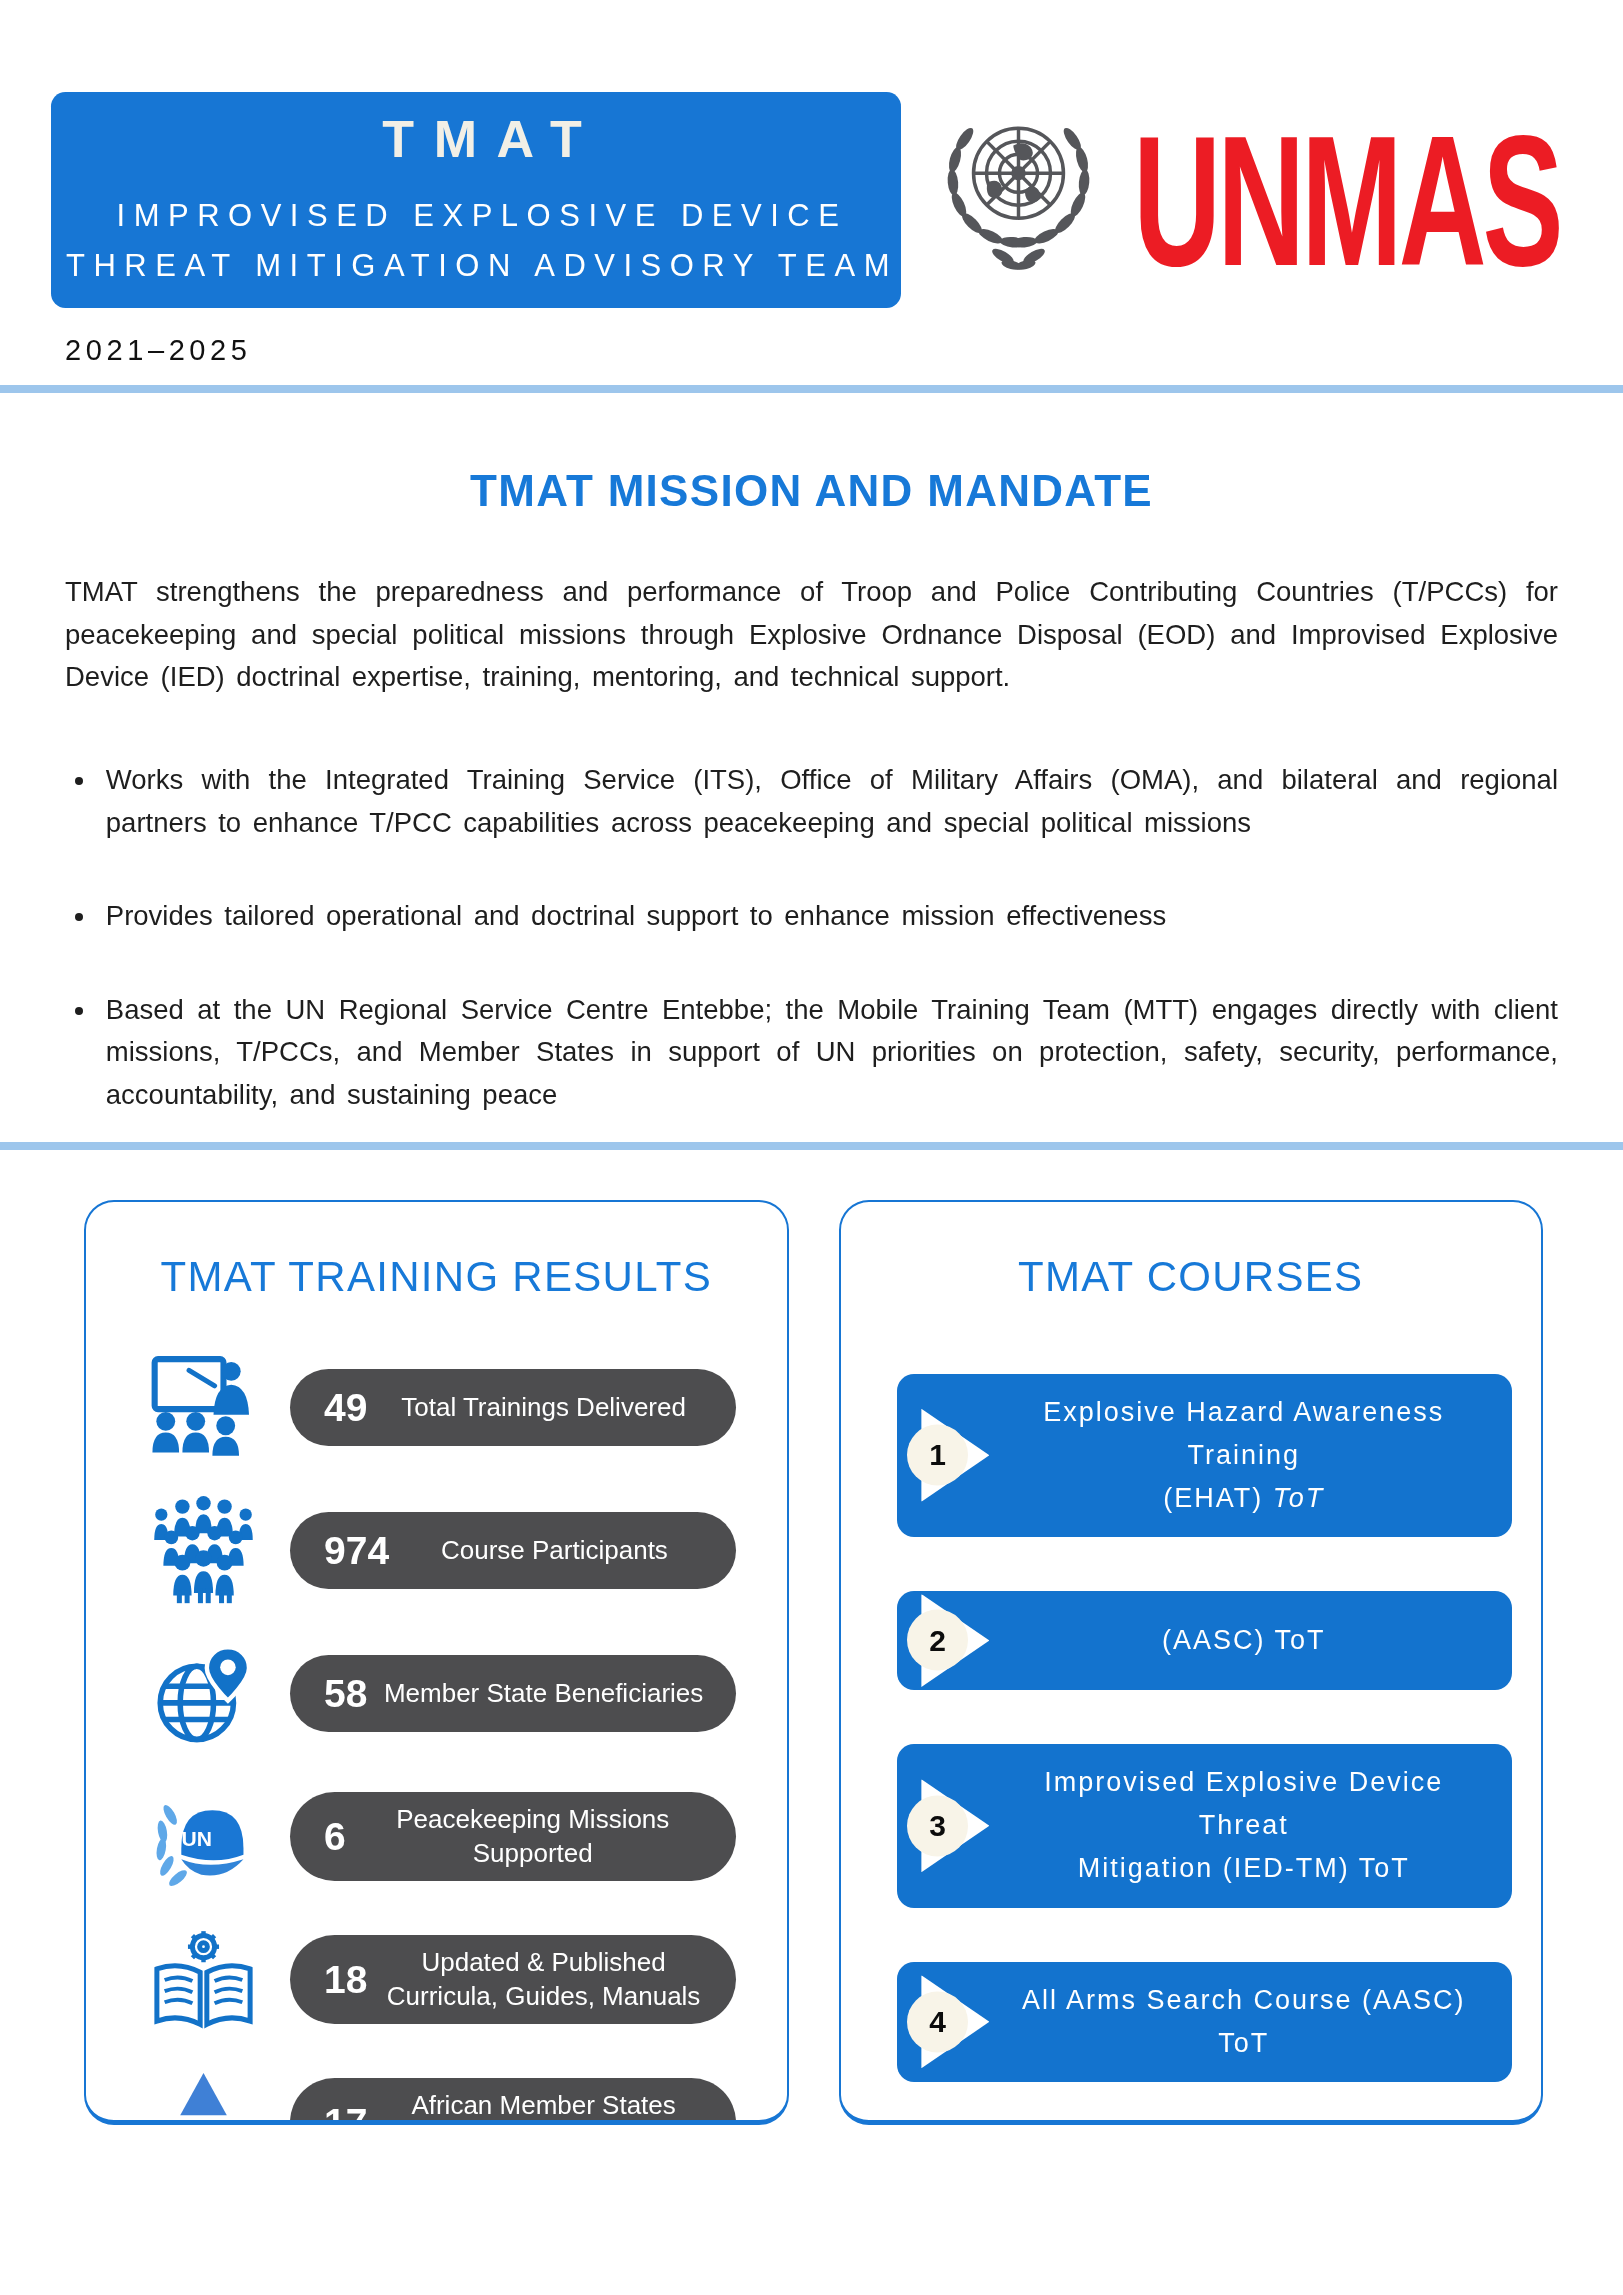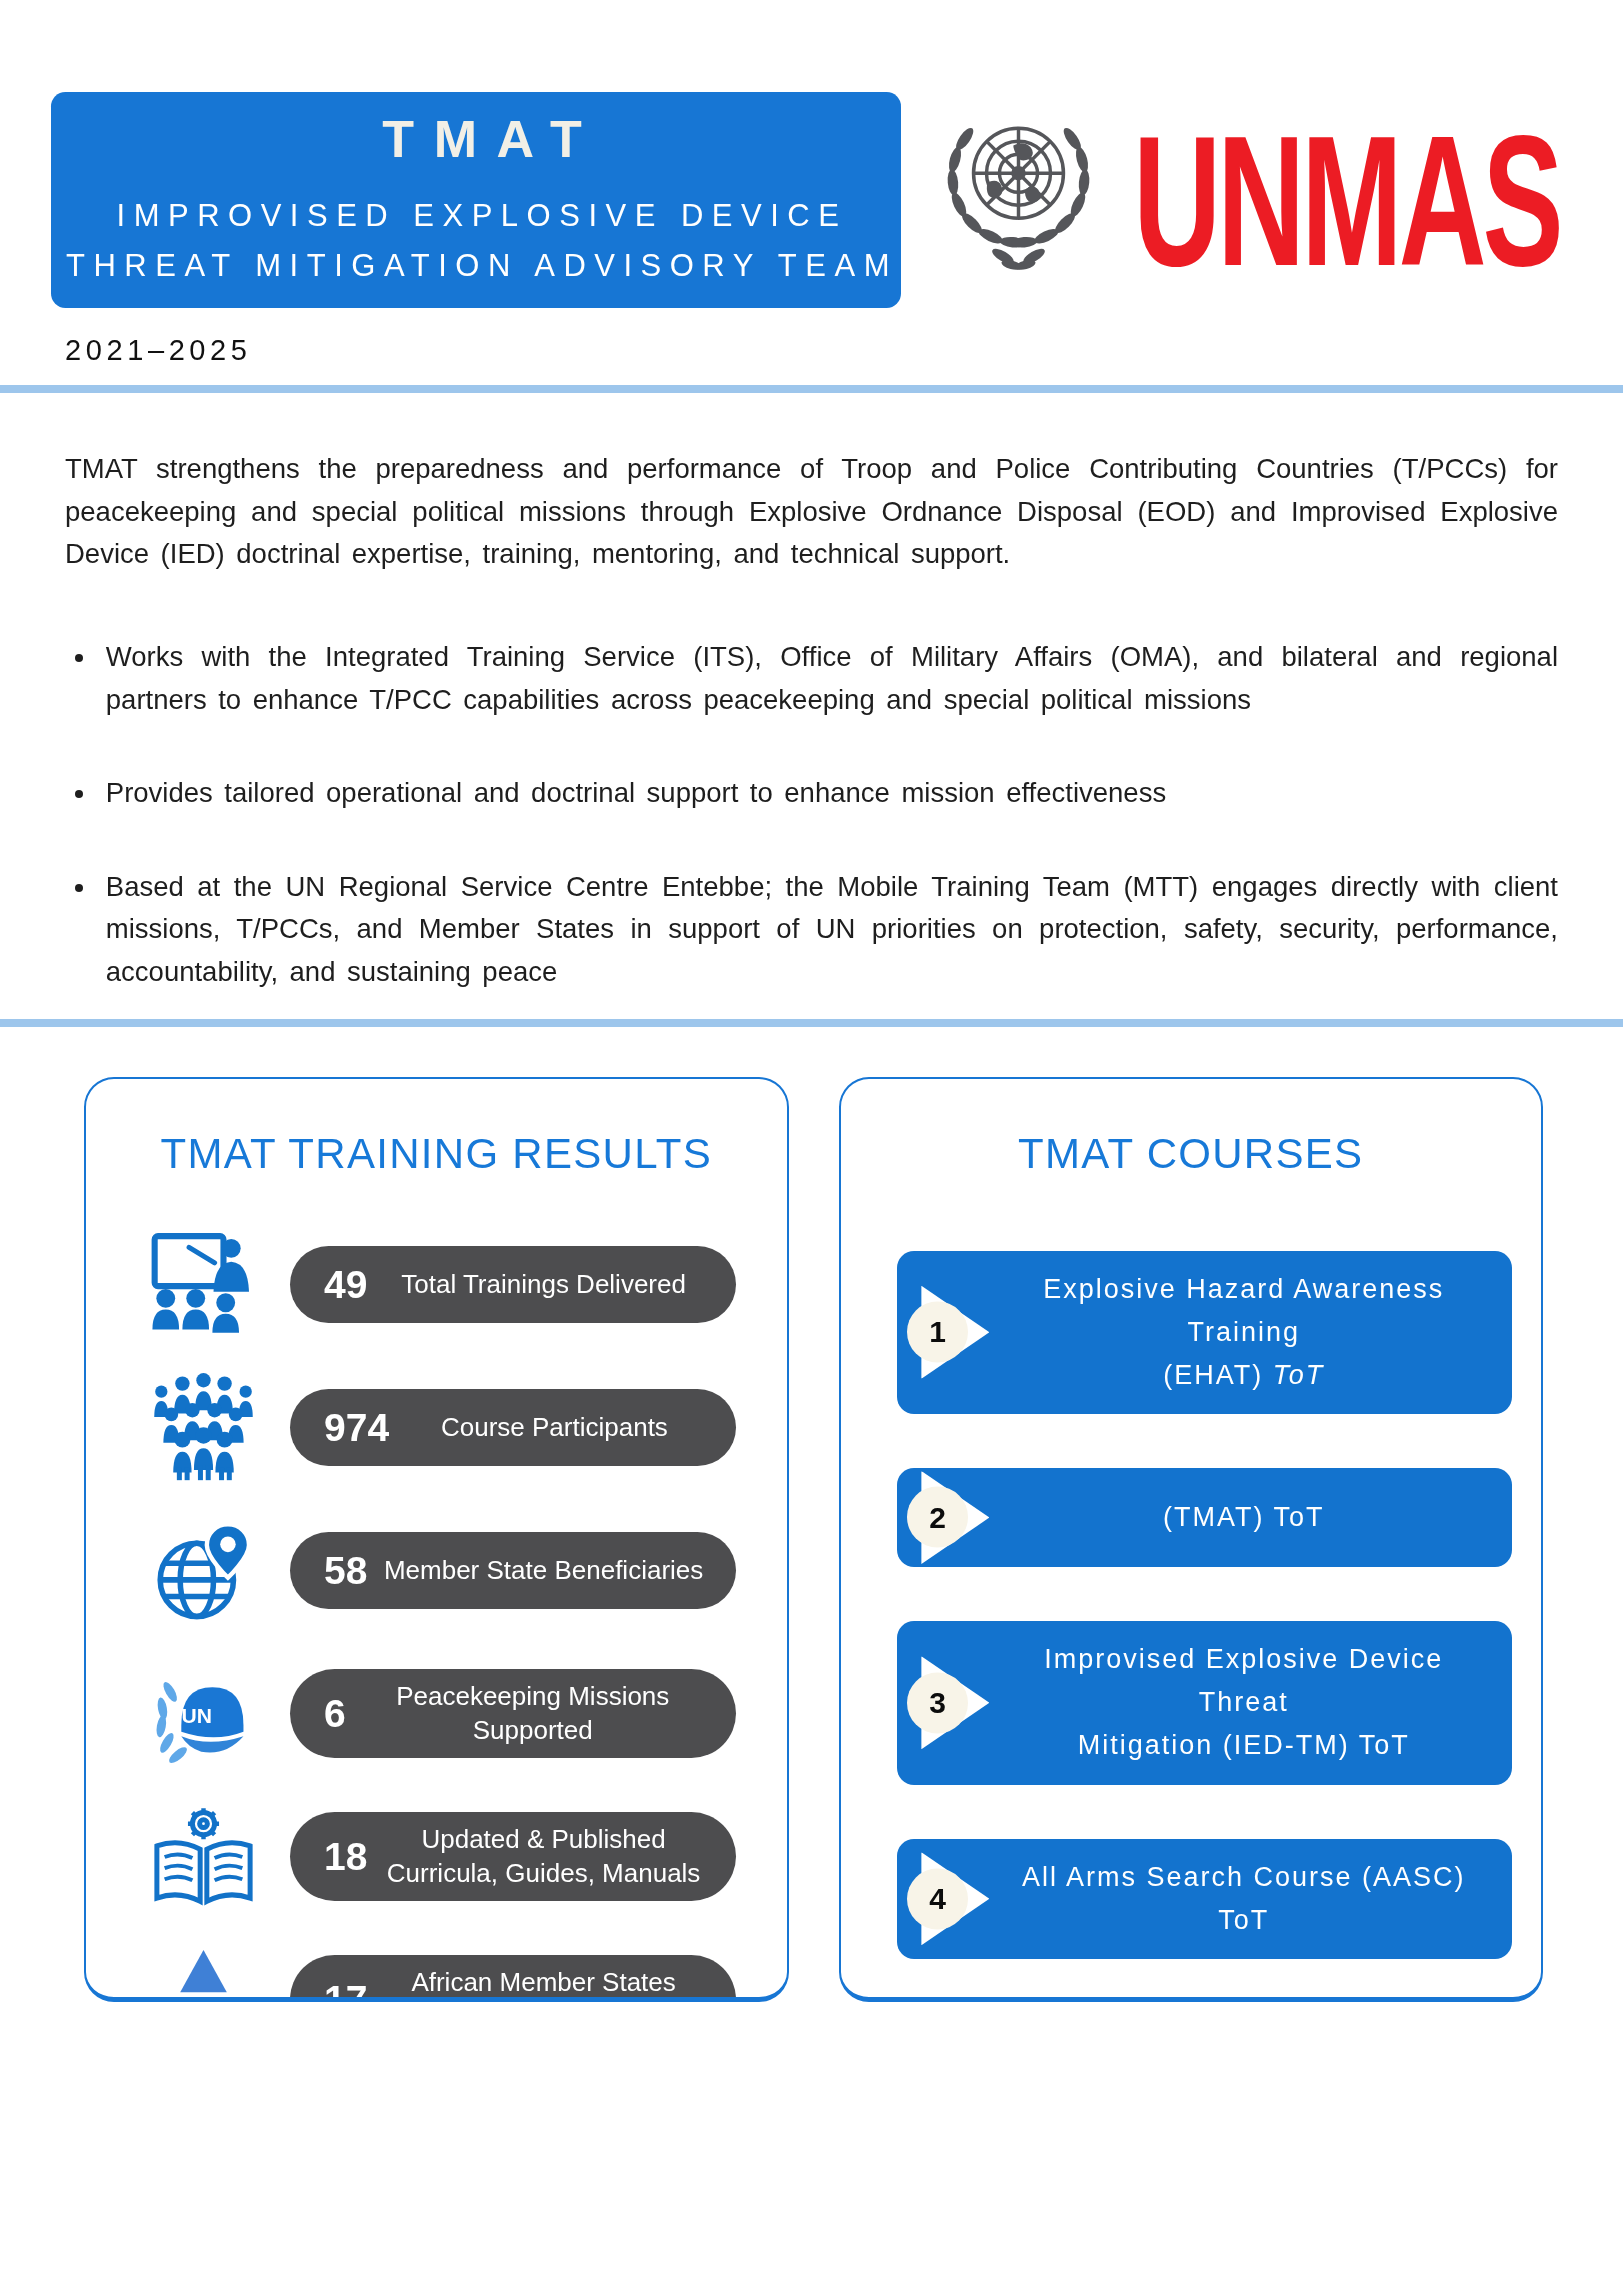--- a/index.html
+++ b/index.html
@@ -126,20 +126,21 @@
           </g>
         </svg>
       </span>
       <span class="unmas-wordmark">UNMAS</span>
     </div>
   </div>
 
   <div class="period">2021–2025</div>
   <div class="divider"></div>
 
+  <div class="mission-title">TMAT MISSION AND MANDATE</div>
   <p class="mission-intro">TMAT strengthens the preparedness and performance of Troop and Police Contributing Countries (T/PCCs) for peacekeeping and special political missions through Explosive Ordnance Disposal (EOD) and Improvised Explosive Device (IED) doctrinal expertise, training, mentoring, and technical support.</p>
   <ul class="mission-bullets">
     <li><span>Works with the Integrated Training Service (ITS), Office of Military Affairs (OMA), and bilateral and regional partners to enhance T/PCC capabilities across peacekeeping and special political missions</span></li>
     <li><span>Provides tailored operational and doctrinal support to enhance mission effectiveness</span></li>
     <li><span>Based at the UN Regional Service Centre Entebbe; the Mobile Training Team (MTT) engages directly with client missions, T/PCCs, and Member States in support of UN priorities on protection, safety, security, performance, accountability, and sustaining peace</span></li>
   </ul>
   <div class="divider divider-2"></div>
 
   <div class="panels-row">
 
@@ -306,21 +307,21 @@
           <span class="course-line"><span>(EHAT) </span><i>ToT</i></span>
         </div>
 
         <div class="course-card">
           <span class="course-badge">
             <span class="badge-arrow"></span>
             <span class="badge-circle">
               <span class="badge-number">2</span>
             </span>
           </span>
-          <span class="course-line">(TMAT) ToT</span>
+          <span class="course-line">(AASC) ToT</span>
         </div>
 
         <div class="course-card">
           <span class="course-badge">
             <span class="badge-arrow"></span>
             <span class="badge-circle">
               <span class="badge-number">3</span>
             </span>
           </span>
           <span class="course-line">Improvised Explosive Device Threat</span>

